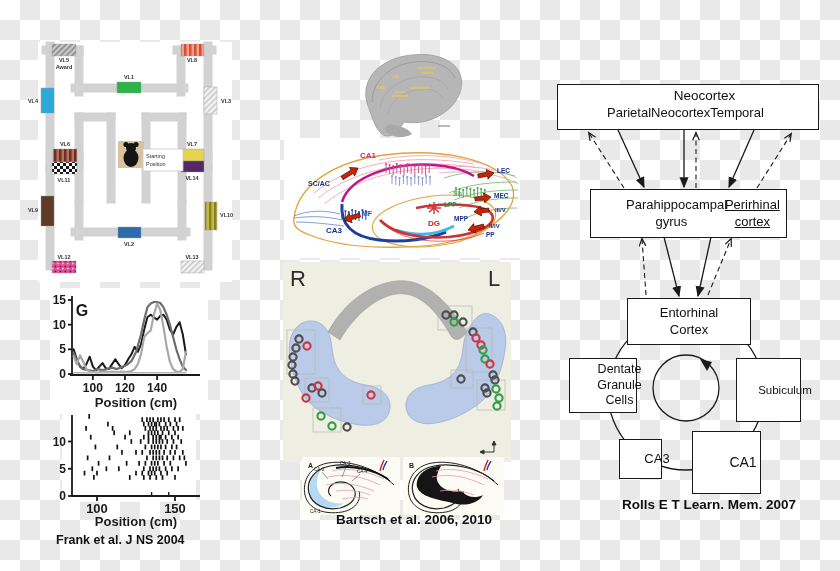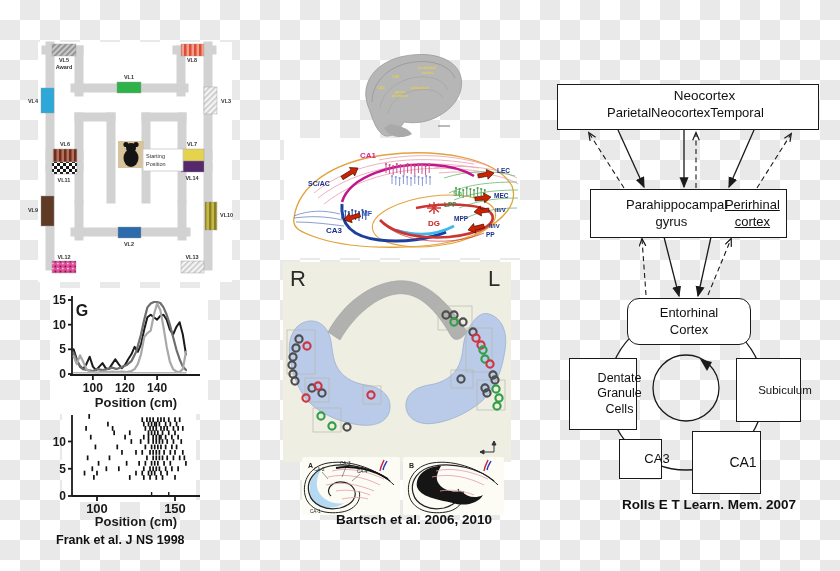--- a/index.html
+++ b/index.html
@@ -298,21 +298,21 @@
         <line x1="81.75999999999999" y1="63.07" x2="81.75999999999999" y2="67.87" stroke="#111" stroke-width="1.7"></line>
         <line x1="95.80000000000001" y1="63.07" x2="95.80000000000001" y2="67.87" stroke="#111" stroke-width="1.7"></line>
         <line x1="102.03999999999999" y1="63.07" x2="102.03999999999999" y2="67.87" stroke="#111" stroke-width="1.7"></line>
         <line x1="108.28" y1="63.07" x2="108.28" y2="67.87" stroke="#111" stroke-width="1.7"></line>
         <line x1="114.52" y1="63.07" x2="114.52" y2="67.87" stroke="#111" stroke-width="1.7"></line>
         <line x1="127" y1="63.07" x2="127" y2="67.87" stroke="#111" stroke-width="1.7"></line>
         <text x="88" y="114" font-size="13" fill="#1a1a1a" text-anchor="middle" font-weight="bold">Position (cm)</text>
       </svg>
   </div>
 
-  <div class="caption" style="left:56px;top:533px;font-size:12.5px;">Frank et al. J NS 1998</div>
+  <div class="caption" style="left:56px;top:533px;font-size:12.5px;">Frank et al. J NS 2004</div>
 
   <div class="abs" style="left:338px;top:44px;width:134px;height:96px;">
     <svg id="brain-svg" width="134" height="96" viewBox="0 0 134 96">
       <path d="M 30,62 C 22,40 36,20 62,13 C 92,6 116,14 122,30 C 127,44 120,60 104,70 C 92,78 78,80 66,78 C 58,92 48,96 42,88 C 36,82 34,72 30,62 Z" fill="#b6b6b6" stroke="#9a9a9a" stroke-width="0.8"></path>
       <path d="M 46,84 C 50,93 64,96 74,90 C 70,84 60,81 52,80 Z" fill="#a9a9a9"></path>
       <path d="M 34,58 C 34,40 48,24 70,19 C 94,14 112,22 117,34" fill="none" stroke="#9d9d9d" stroke-width="1"></path>
       <path d="M 42,64 C 44,50 56,38 74,34 C 92,30 106,36 110,46" fill="none" stroke="#a5a5a5" stroke-width="0.8"></path>
       <path d="M 50,70 C 52,58 64,48 80,46 C 94,44 102,48 105,54" fill="none" stroke="#a5a5a5" stroke-width="0.7"></path>
       <line x1="100" y1="82" x2="112" y2="82" stroke="#777" stroke-width="1"></line>
     <text x="80" y="25" font-size="3.8" fill="#e6d04a" text-anchor="start" font-weight="bold">entorhinal</text>
@@ -611,23 +611,23 @@
       <span>Neocortex</span>
       <span>Temporal</span>
     </div>
   </div>
 
   <div class="dbox" style="left:590px;top:189px;width:197px;height:49px;">
     <span style="width:56%;padding:0 2px;">Parahippocampal gyrus</span>
     <span style="width:44%;padding:0 2px;text-decoration:underline;">Perirhinal cortex</span>
   </div>
 
-  <div class="dbox" style="left:627px;top:298px;width:124px;height:47px;padding:0 28px;border-radius:12px;">Entorhinal Cortex</div>
-
-  <div class="dbox" style="left:569px;top:358px;width:68px;height:72px;font-size:12.5px;">Dentate Granule Cells</div>
+  <div class="dbox" style="left:627px;top:298px;width:124px;height:47px;padding:0 28px;">Entorhinal Cortex</div>
+
+  <div class="dbox" style="left:569px;top:358px;width:68px;height:55px;font-size:12.5px;">Dentate Granule Cells</div>
 
   <div class="dbox" style="left:736px;top:358px;width:65px;height:64px;font-size:11.5px;">Subiculum</div>
 
   <div class="dbox" style="left:619px;top:439px;width:43px;height:40px;">CA3</div>
 
   <div class="dbox" style="left:692px;top:431px;width:69px;height:63px;font-size:14px;">CA1</div>
 
   <div class="caption" style="left:622px;top:497px;font-size:13.5px;z-index:3;">Rolls E T Learn. Mem. 2007</div>
 
 </div>

